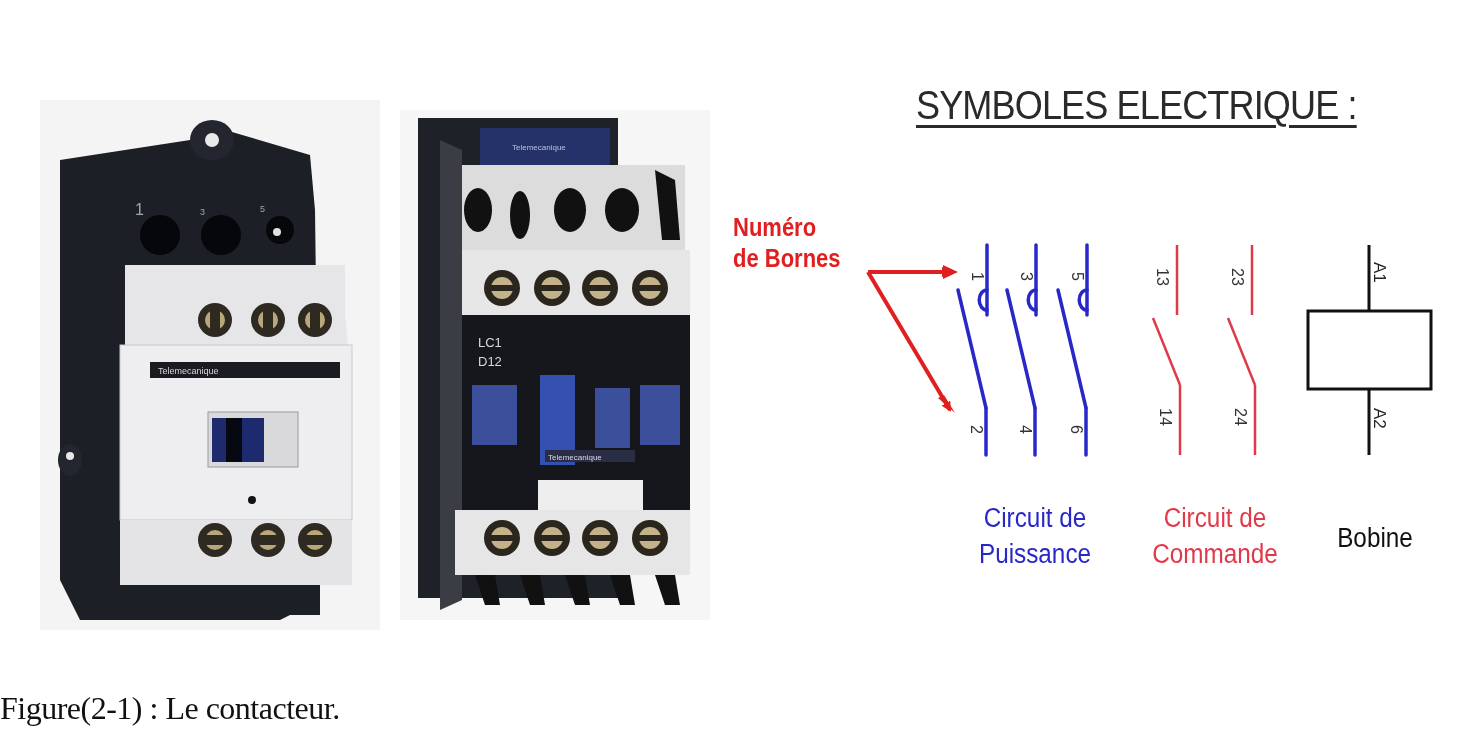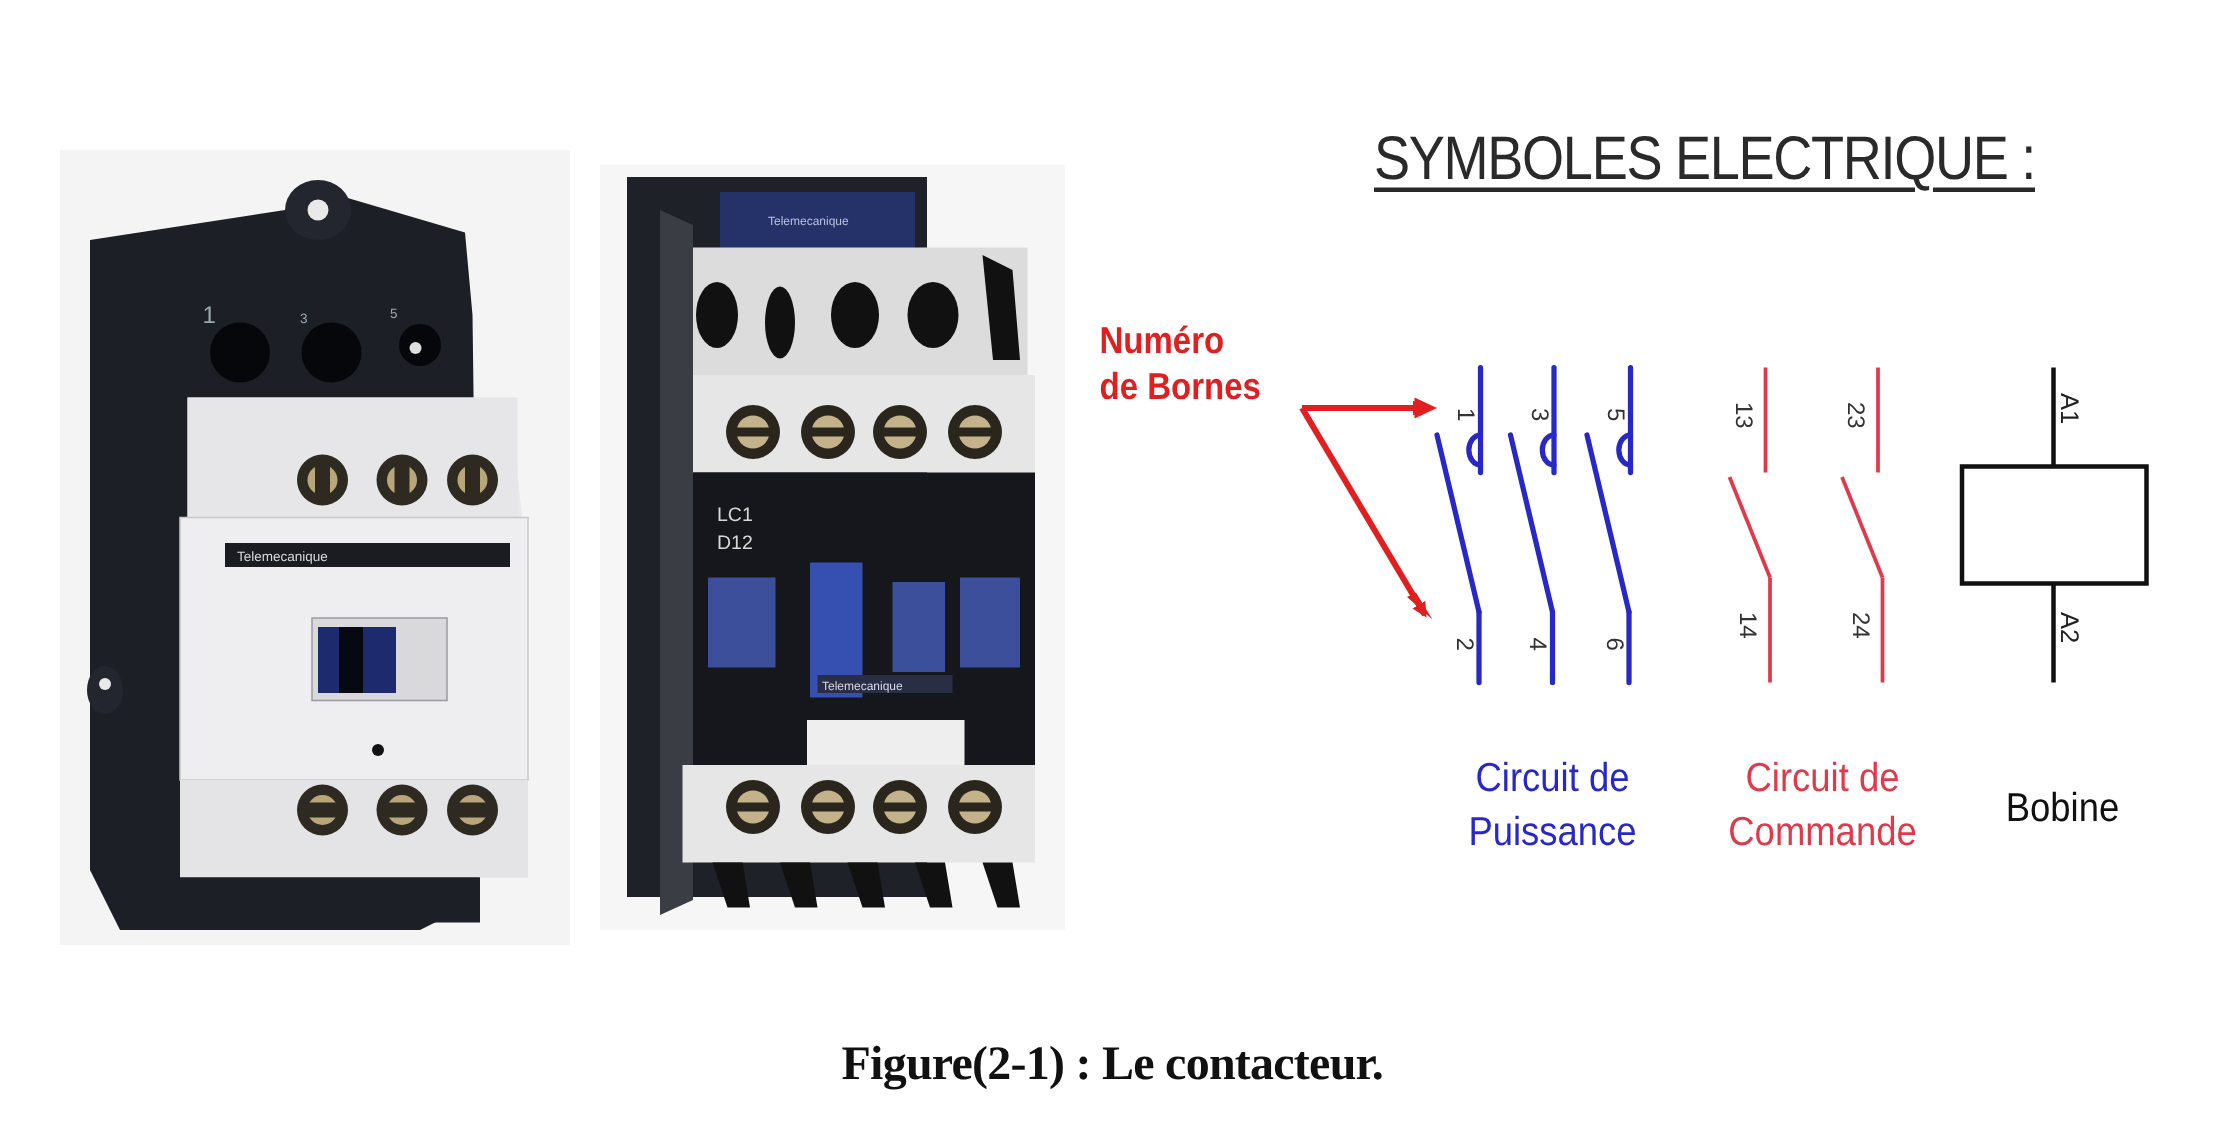--- a/index.html
+++ b/index.html
@@ -2,21 +2,21 @@
 <html><head>
 <meta charset="utf-8">
 <style>
   html, body { margin:0; padding:0; background:#ffffff; }
   body { width:1483px; height:751px; position:relative; overflow:hidden; font-family:"Liberation Sans", sans-serif; }
   .abs { position:absolute; }
   .photo { position:absolute; }
   .title { position:absolute; left:916px; top:82px; font-family:"Liberation Sans", sans-serif; font-size:41px; color:#2a2a2a; text-decoration:underline; text-decoration-thickness:3px; text-underline-offset:6px; letter-spacing:-1px; transform:scaleX(0.88); transform-origin:left top; white-space:nowrap; }
   .callout { position:absolute; left:733px; top:212px; color:#e02020; font-weight:bold; font-size:25px; line-height:31px; font-family:"Liberation Sans", sans-serif; transform:scaleX(0.88); transform-origin:left top; }
   .cap { position:absolute; font-size:27px; line-height:36px; text-align:center; font-family:"Liberation Sans", sans-serif; transform:scaleX(0.9); }
-  .caption { position:absolute; left:0; width:1483px; top:690px; text-align:center; font-family:"Liberation Serif", serif; font-weight:bold; font-size:32px; color:#111; letter-spacing:-0.5px; }
+  .caption { position:absolute; left:0; width:1483px; top:690px; text-align:left; font-family:"Liberation Serif", serif; font-weight:normal; font-size:32px; color:#111; letter-spacing:-0.5px; }
   .lbl { font-family:"Liberation Sans", sans-serif; font-size:16px; }
 </style>
 </head>
 <body>
 
 <svg class="photo" style="left:40px;top:100px" width="340" height="530" viewBox="0 0 340 530">
   <rect x="0" y="0" width="340" height="530" fill="#f4f4f4"></rect>
 
   <path d="M20 60 L150 40 L185 30 L270 55 L275 110 L280 500 L240 520 L40 520 L20 480 Z" fill="#1c1f26"></path>
 

